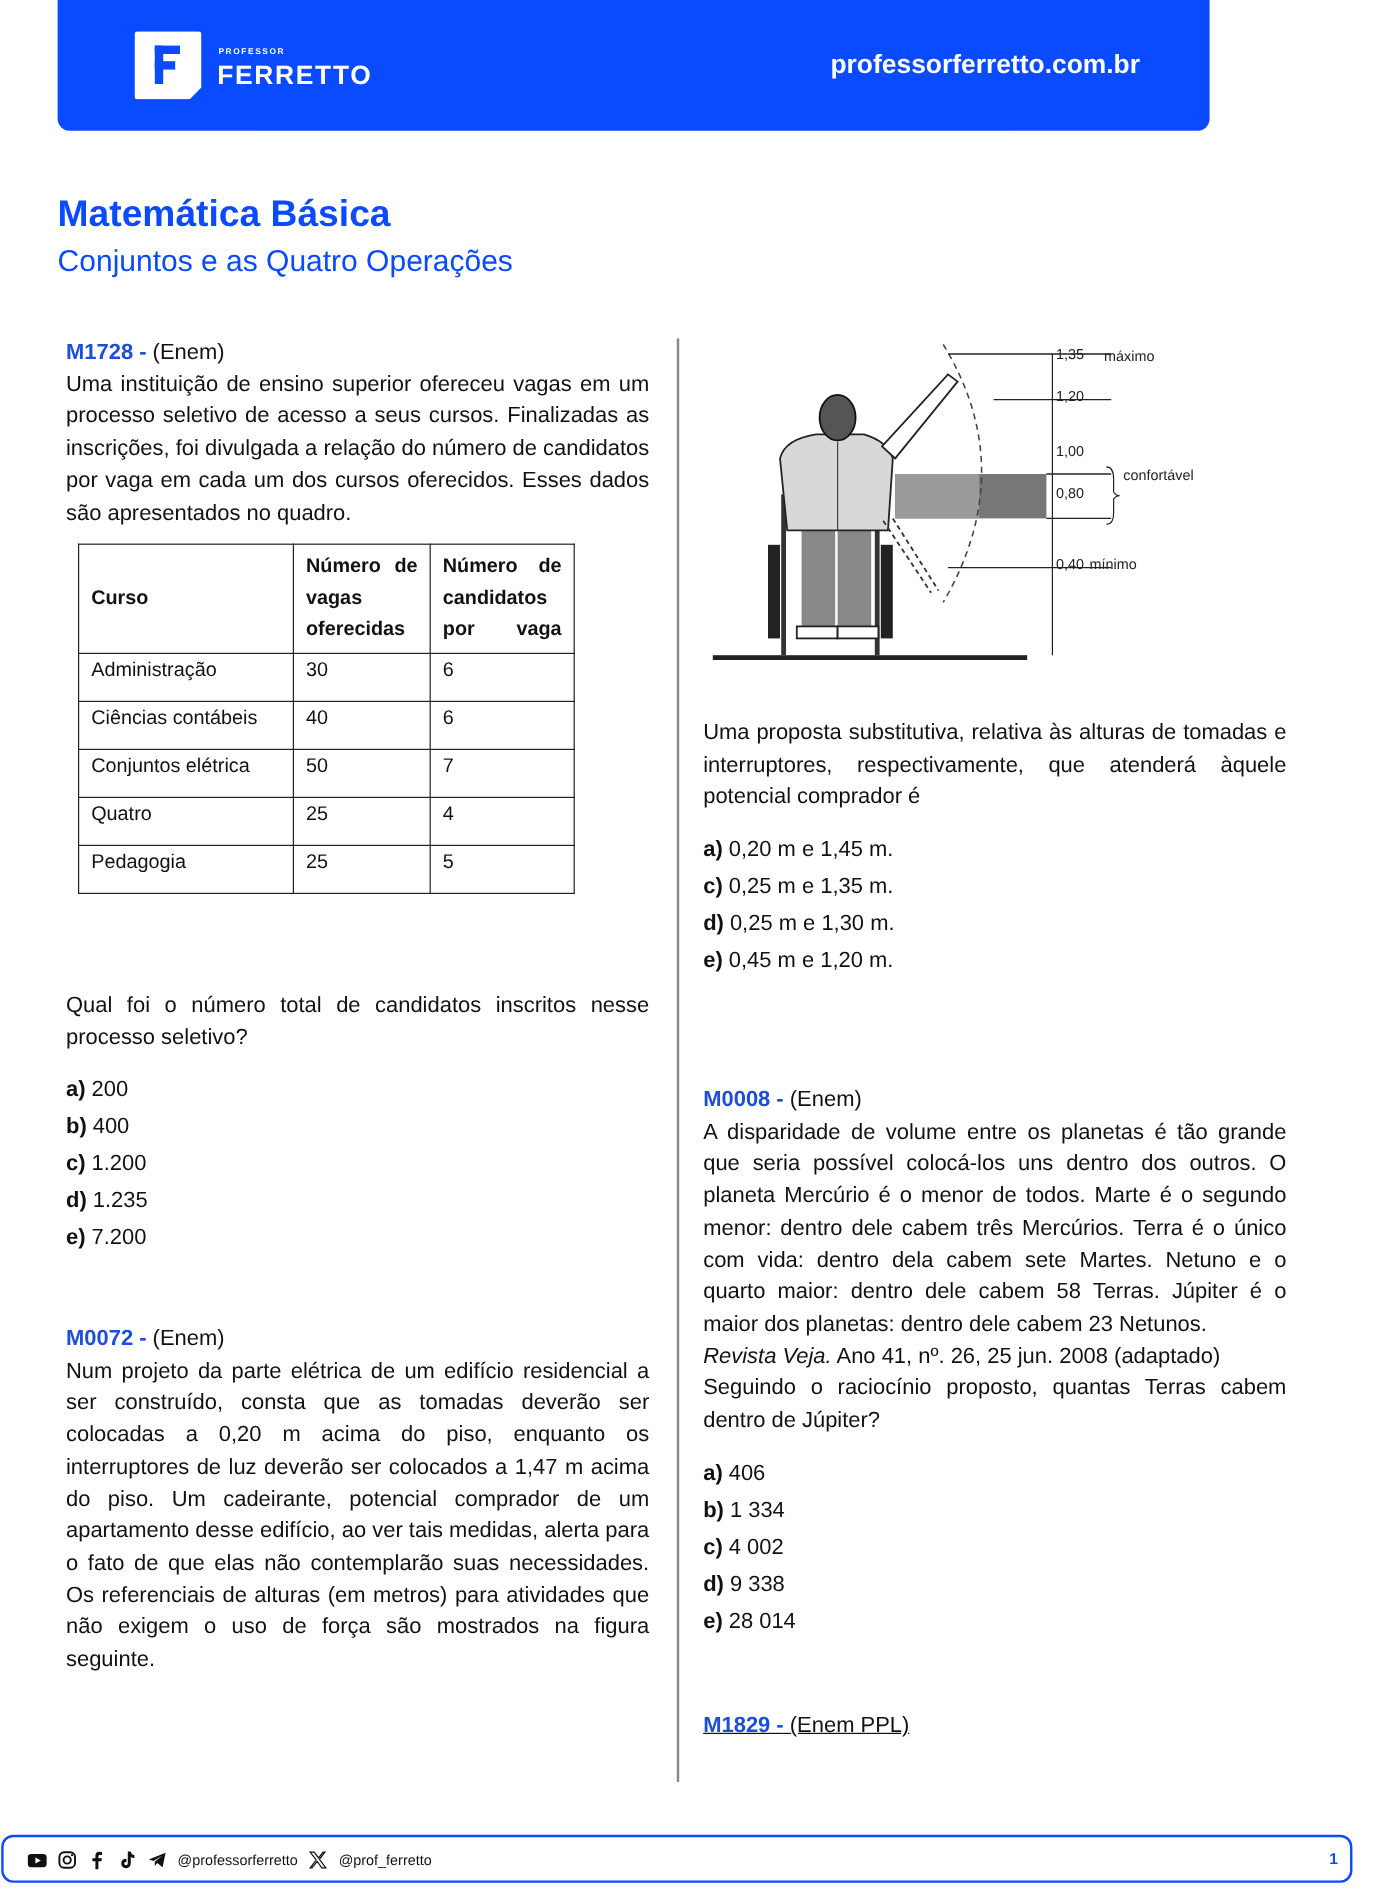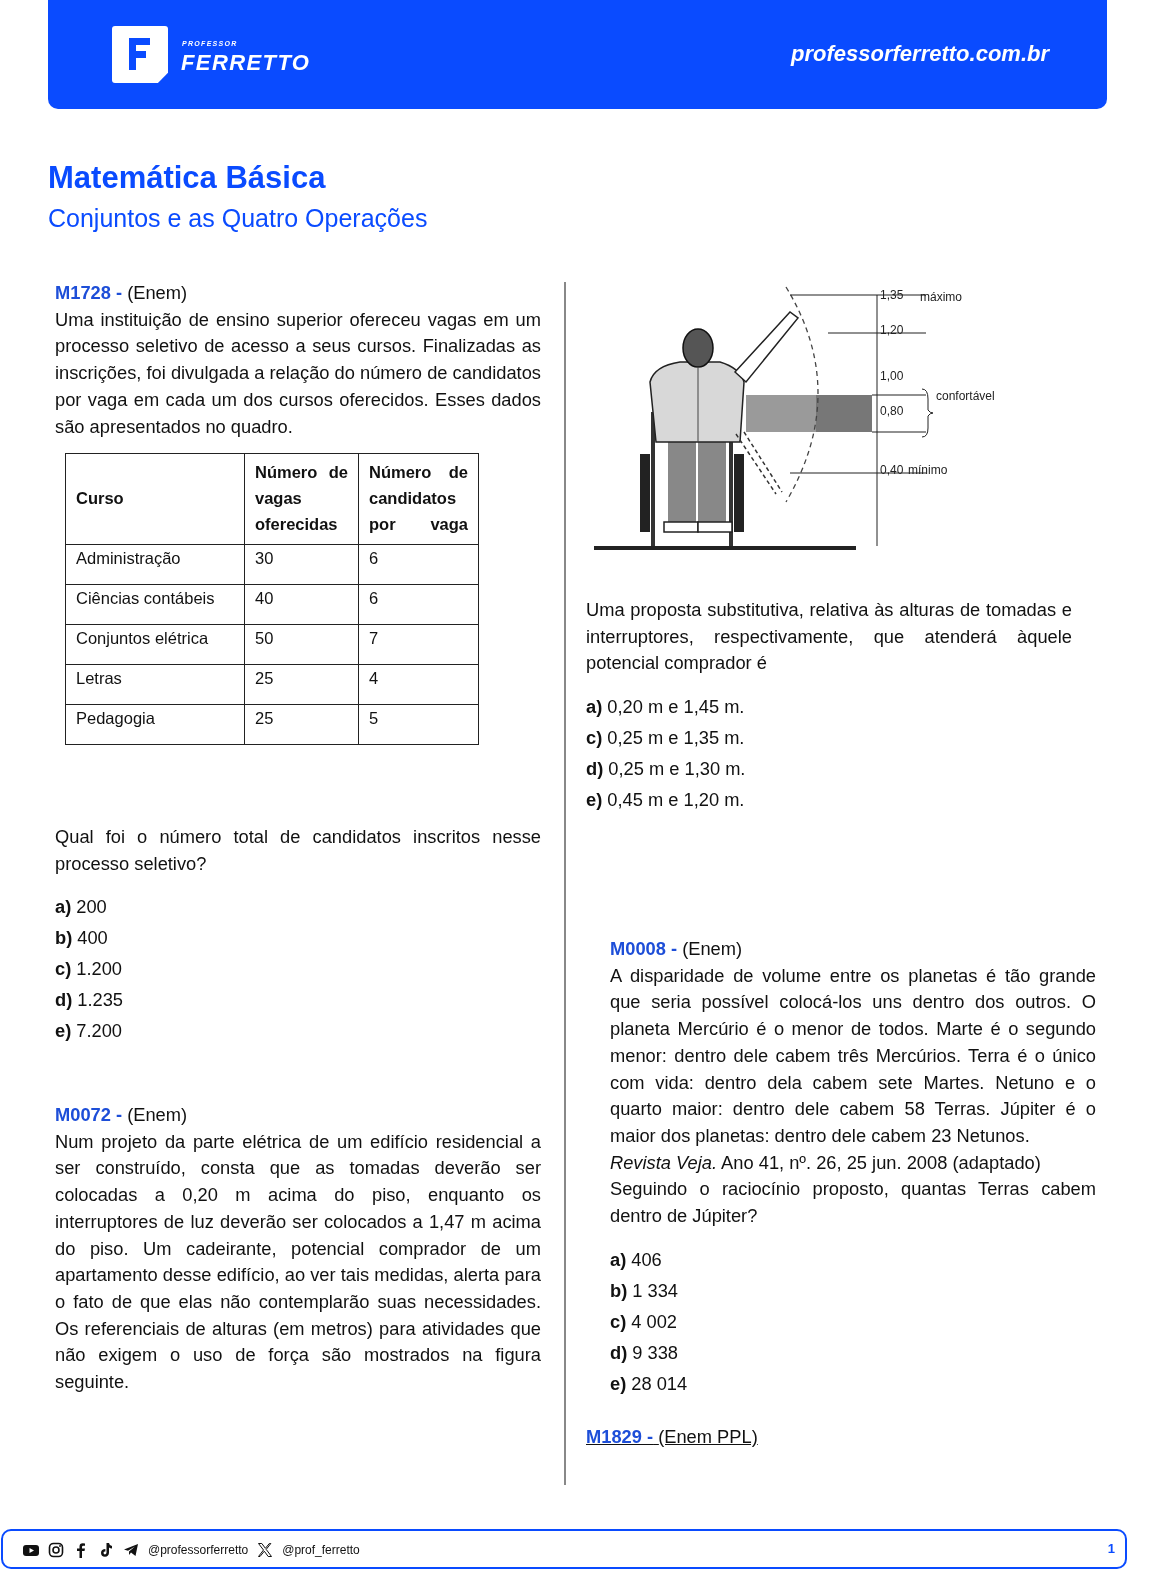--- a/index.html
+++ b/index.html
@@ -1,21 +1,21 @@
 <!DOCTYPE html>
 <html><head>
 <meta charset="utf-8">
 <style>
   * { box-sizing: border-box; margin: 0; padding: 0; }
   html, body { width: 1166px; height: 1584px; background: #ffffff; overflow: hidden; }
   body { position: relative; font-family: "Liberation Sans", sans-serif; color: #111; }
 
   .header {
-    position: absolute; left: 48px; top: 0; width: 1059px; height: 109px;
-    background: #0a4bff; border-radius: 0 0 10px 10px; font-style: italic;
+    position: absolute; left: 48px; top: 0; width: 960px; height: 109px;
+    background: #0a4bff; border-radius: 0 0 10px 10px;
   }
   .logo-box {
     position: absolute; left: 64px; top: 26px; width: 56px; height: 57px;
     background: #ffffff; border-radius: 3px;
     clip-path: polygon(0 0, 100% 0, 100% 82%, 82% 100%, 0 100%);
   }
   .logo-box .f {
     position: absolute; left: 17px; top: 12px; width: 22px; height: 32px;
   }
   .logo-box .f::before { content:""; position:absolute; left:0; top:0; width:7px; height:32px; background:#0a4bff; }
@@ -106,21 +106,21 @@
     <td>Ciências contábeis</td>
     <td>40</td>
     <td>6</td>
   </tr>
   <tr>
     <td>Conjuntos elétrica</td>
     <td>50</td>
     <td>7</td>
   </tr>
   <tr>
-    <td>Letras</td>
+    <td>Quatro</td>
     <td>25</td>
     <td>4</td>
   </tr>
   <tr>
     <td>Pedagogia</td>
     <td>25</td>
     <td>5</td>
   </tr>
 </tbody>
   </table>
@@ -199,21 +199,21 @@
 <div class="col col-right" style="top:597px;">
   <div class="justify">Uma proposta substitutiva, relativa às alturas de tomadas e interruptores, respectivamente, que atenderá àquele potencial comprador é</div>
   <div class="opts">
     <div class="opt"><b>a)</b><span>0,20 m e 1,45 m.</span></div>
     <div class="opt"><b>c)</b><span>0,25 m e 1,35 m.</span></div>
     <div class="opt"><b>d)</b><span>0,25 m e 1,30 m.</span></div>
     <div class="opt"><b>e)</b><span>0,45 m e 1,20 m.</span></div>
   </div>
 </div>
 
-<div class="col col-right" style="top:936px;margin-left:24px;">
+<div class="col col-right" style="top:903px;">
   <div class="qhead">
     <span class="qcode">M0008 -</span>
     <span>(Enem)</span>
   </div>
   <div class="justify">A disparidade de volume entre os planetas é tão grande que seria possível colocá-los uns dentro dos outros. O planeta Mercúrio é o menor de todos. Marte é o segundo menor: dentro dele cabem três Mercúrios. Terra é o único com vida: dentro dela cabem sete Martes. Netuno e o quarto maior: dentro dele cabem 58 Terras. Júpiter é o maior dos planetas: dentro dele cabem 23 Netunos.</div>
   <div><i>Revista Veja.</i><span> Ano 41, nº. 26, 25 jun. 2008 (adaptado)</span></div>
   <div class="justify">Seguindo o raciocínio proposto, quantas Terras cabem dentro de Júpiter?</div>
   <div class="opts">
     <div class="opt"><b>a)</b><span>406</span></div>
     <div class="opt"><b>b)</b><span>1 334</span></div>

